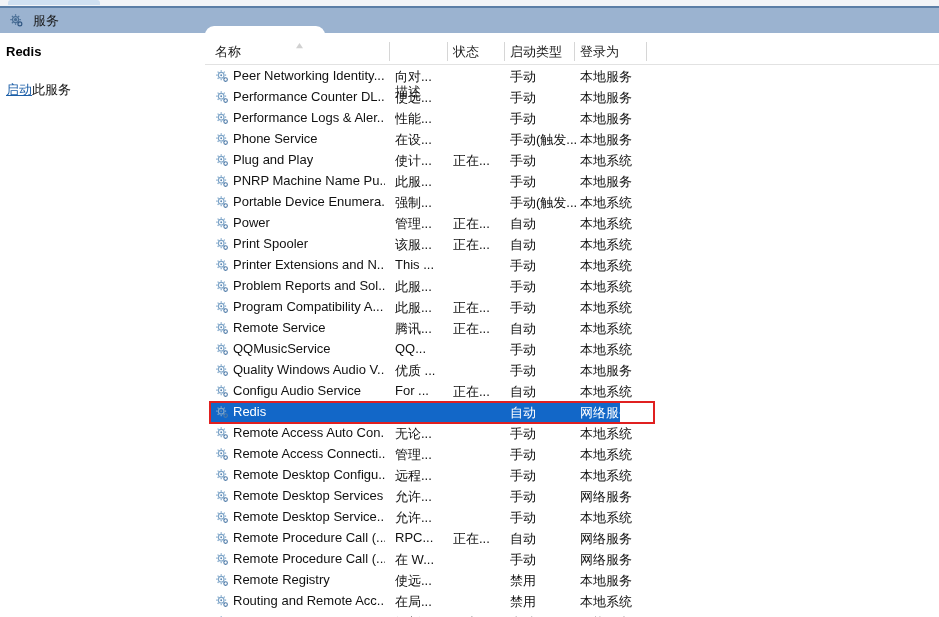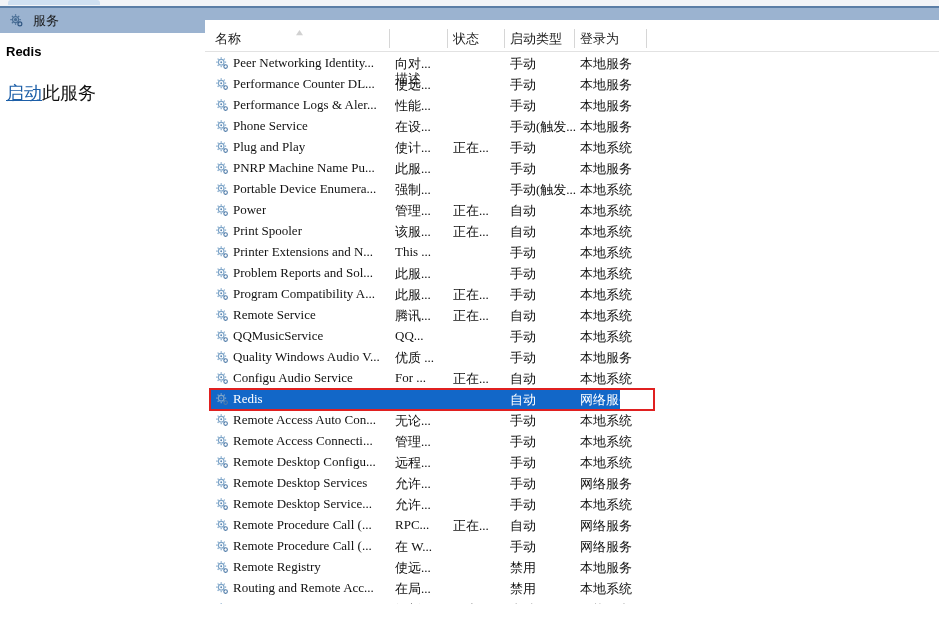--- a/index.html
+++ b/index.html
@@ -87,38 +87,37 @@
     position: absolute;
     left: 6px; top: 11px;
     font-size: 13px;
     font-weight: bold;
     color: #000000;
     white-space: nowrap;
   }
   .leftpane-action {
     position: absolute;
     left: 6px; top: 48px;
-    font-size: 18px;
+    font-size: 13px;
     color: #111111;
     white-space: nowrap;
   }
   .leftpane-action .lnk {
     color: #1d5fa8;
     text-decoration: underline;
     cursor: pointer;
   }
 
   
   .listpane {
     position: absolute;
-    left: 205px; top: 20px;
+    left: 205px; top: 33px;
     width: 734px; height: 584px;
     background: #ffffff;
     overflow: hidden;
-    font-family: Liberation Serif, serif;
   }
 
   
   .colhead {
     position: absolute;
     left: 0; top: 6px;
     width: 734px; height: 26px;
     background: #ffffff;
   }
   .colhead .cell {

